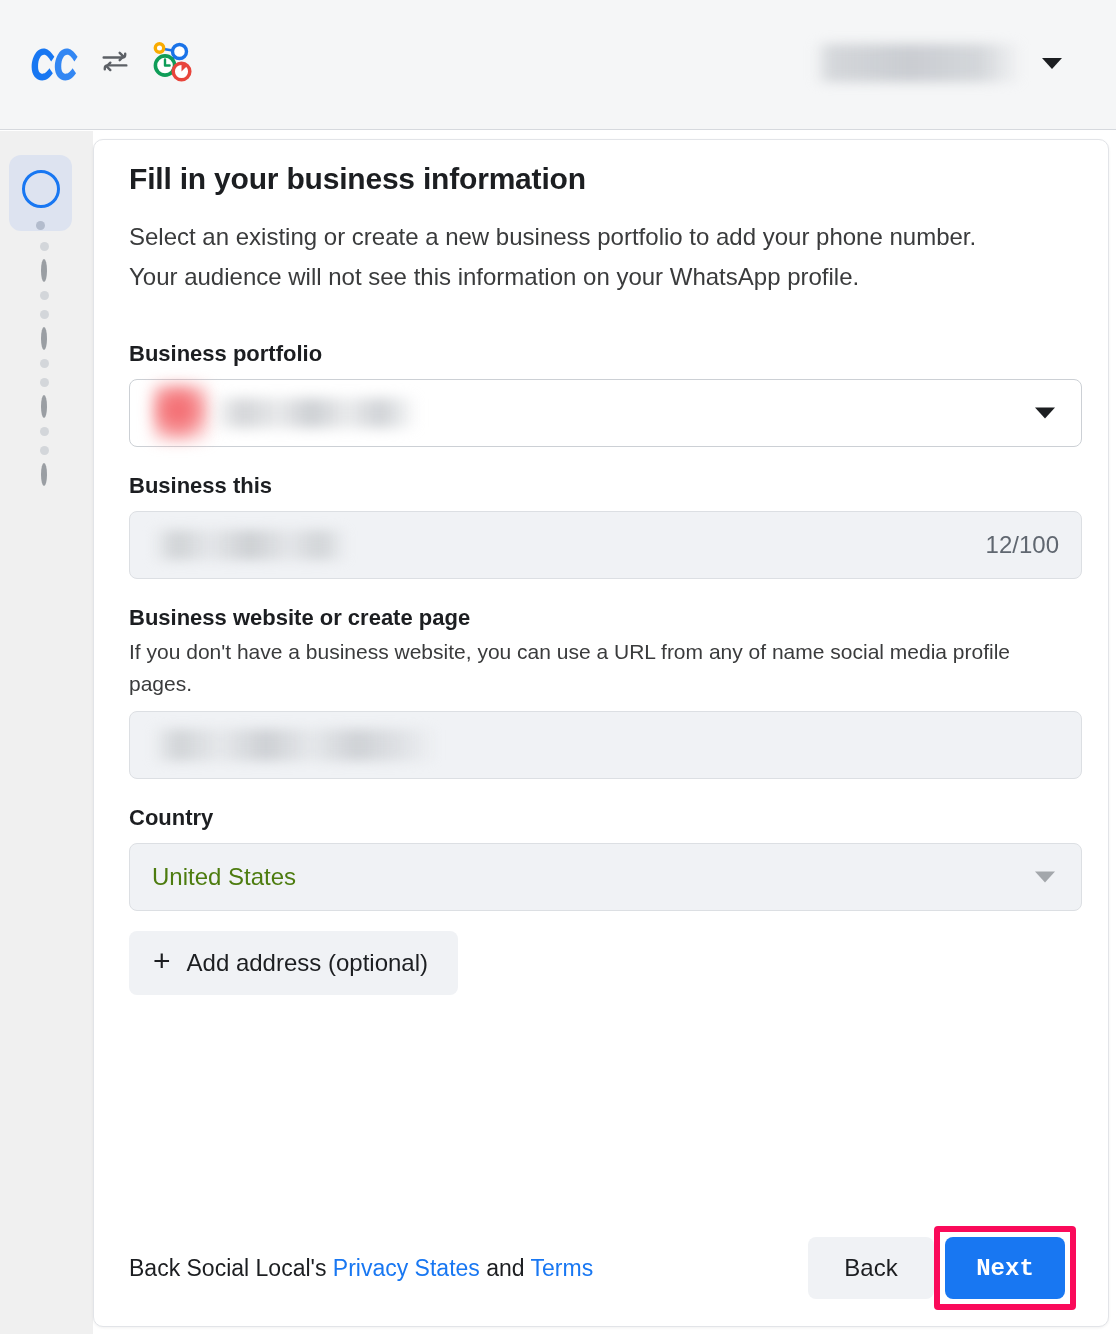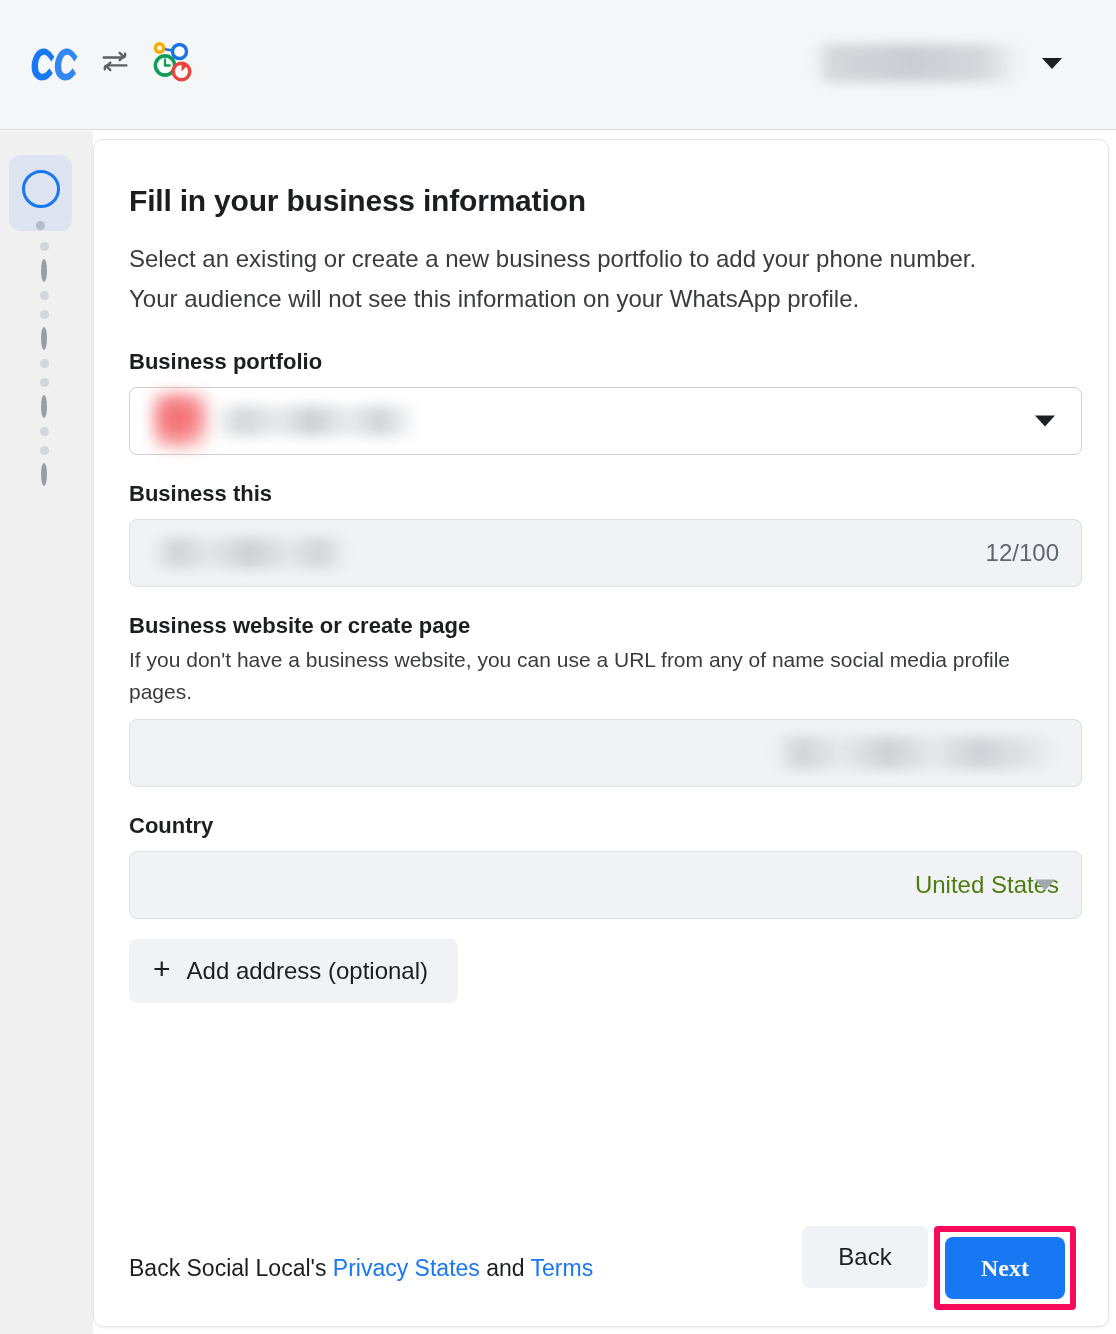--- a/index.html
+++ b/index.html
@@ -122,41 +122,41 @@
     width: 1016px; height: 1188px;
     background: #ffffff;
     border: 1px solid #e2e4e8;
     border-radius: 10px;
     box-shadow: 0 1px 3px rgba(0,0,0,0.06);
     overflow: hidden;
   }
 
   .card-body {
     position: absolute;
-    left: 35px; top: 44px;
+    left: 35px; top: 22px;
     width: 955px;
   }
 
   h1.title {
     font-size: 30px;
     font-weight: bold;
     color: #1c1e21;
     letter-spacing: -0.2px;
     line-height: 1.15;
   }
 
   p.subtitle {
     margin-top: 20px;
     font-size: 24px;
     color: #3a3b3c;
     line-height: 1.68;
     max-width: 890px;
   }
 
-  .field { margin-top: 30px; }
+  .field { margin-top: 44px; }
   .field.tight { margin-top: 26px; }
 
   label.flabel {
     display: block;
     font-size: 22px;
     font-weight: bold;
     color: #1c1e21;
   }
 
   p.fhelp {
@@ -224,21 +224,20 @@
   .input-filled {
     position: relative;
     margin-top: 12px;
     width: 953px; height: 68px;
     background: #f0f2f5;
     border: 1px solid #dcdfe3;
     border-radius: 8px;
     display: flex;
     align-items: center;
     padding: 0 22px;
-    justify-content: flex-end;
   }
 
   .value-blur-name {
     width: 196px; height: 30px;
     border-radius: 3px;
     background: linear-gradient(90deg,
         rgba(225,227,229,0.0) 0%,
         rgba(205,208,211,0.92) 12%,
         rgba(217,219,222,0.5) 30%,
         rgba(203,206,209,0.95) 50%,
@@ -315,21 +314,21 @@
   }
   .legal a {
     color: #1877f2;
     text-decoration: none;
     cursor: pointer;
   }
 
   .footer-actions {
     margin-left: auto;
     display: flex;
-    gap: 6px;
+    align-items: center;
   }
 
   .btn-back {
     height: 62px;
     min-width: 126px;
     padding: 0 28px;
     background: #f0f2f5;
     border: none;
     border-radius: 8px;
     font-family: "Liberation Sans", sans-serif;
@@ -346,21 +345,21 @@
     line-height: 0;
   }
 
   .btn-next {
     height: 62px;
     min-width: 120px;
     padding: 0 27px;
     background: #1877f2;
     border: none;
     border-radius: 8px;
-    font-family: Liberation Serif, serif;
+    font-family: Liberation Mono, monospace;
     font-size: 24px;
     font-weight: bold;
     color: #ffffff;
     cursor: pointer;
   }
 </style>
 </head>
 <body>
 
 <div class="topbar">

